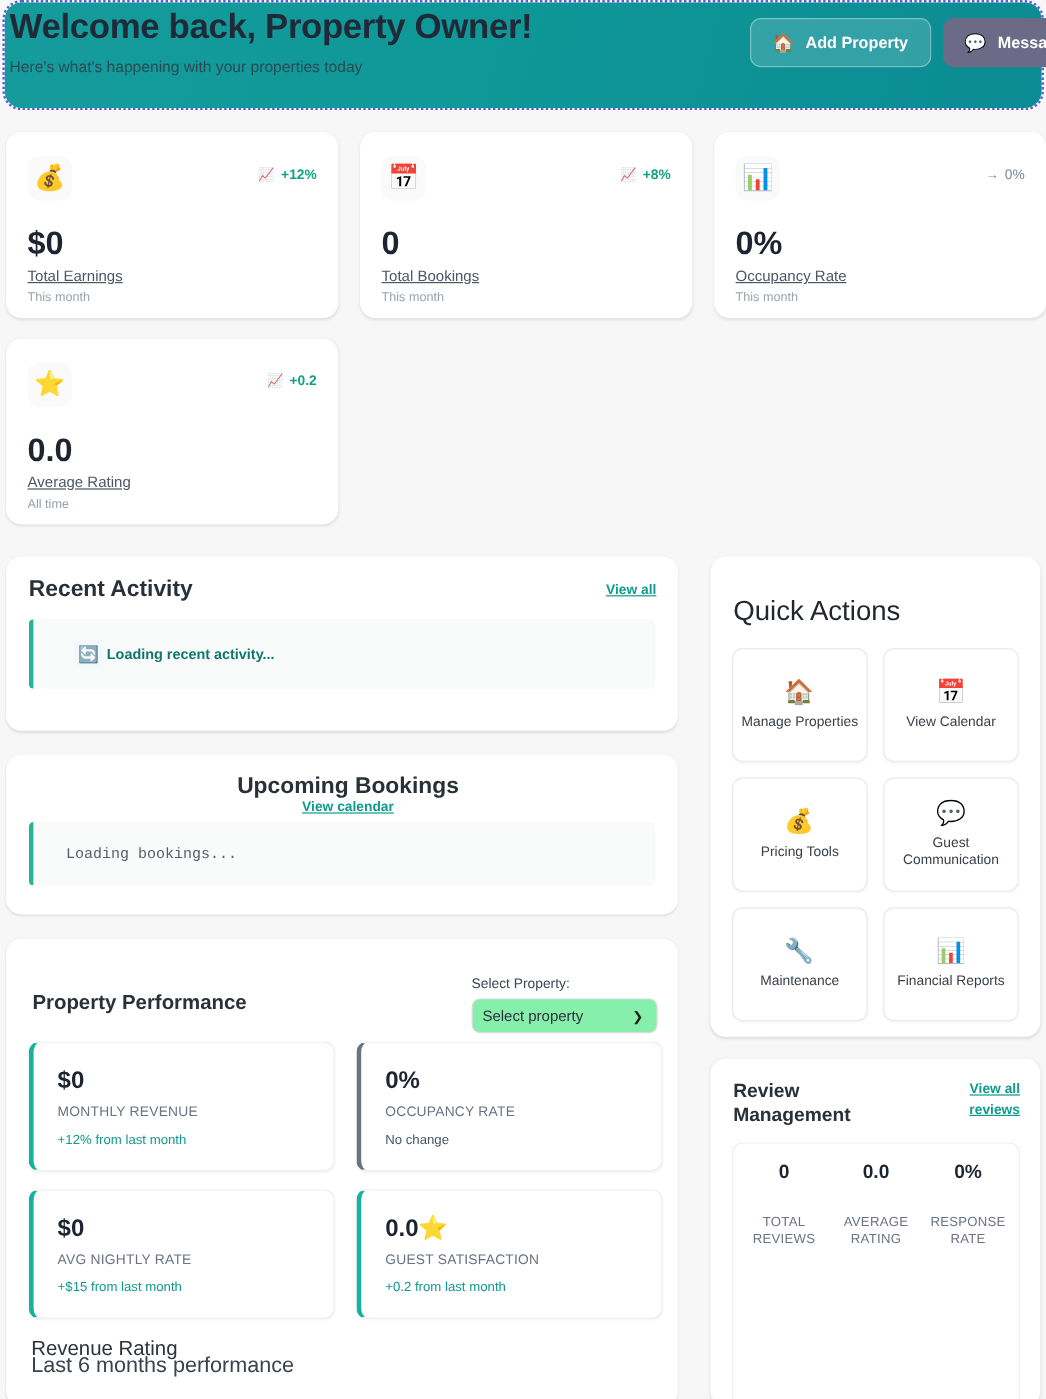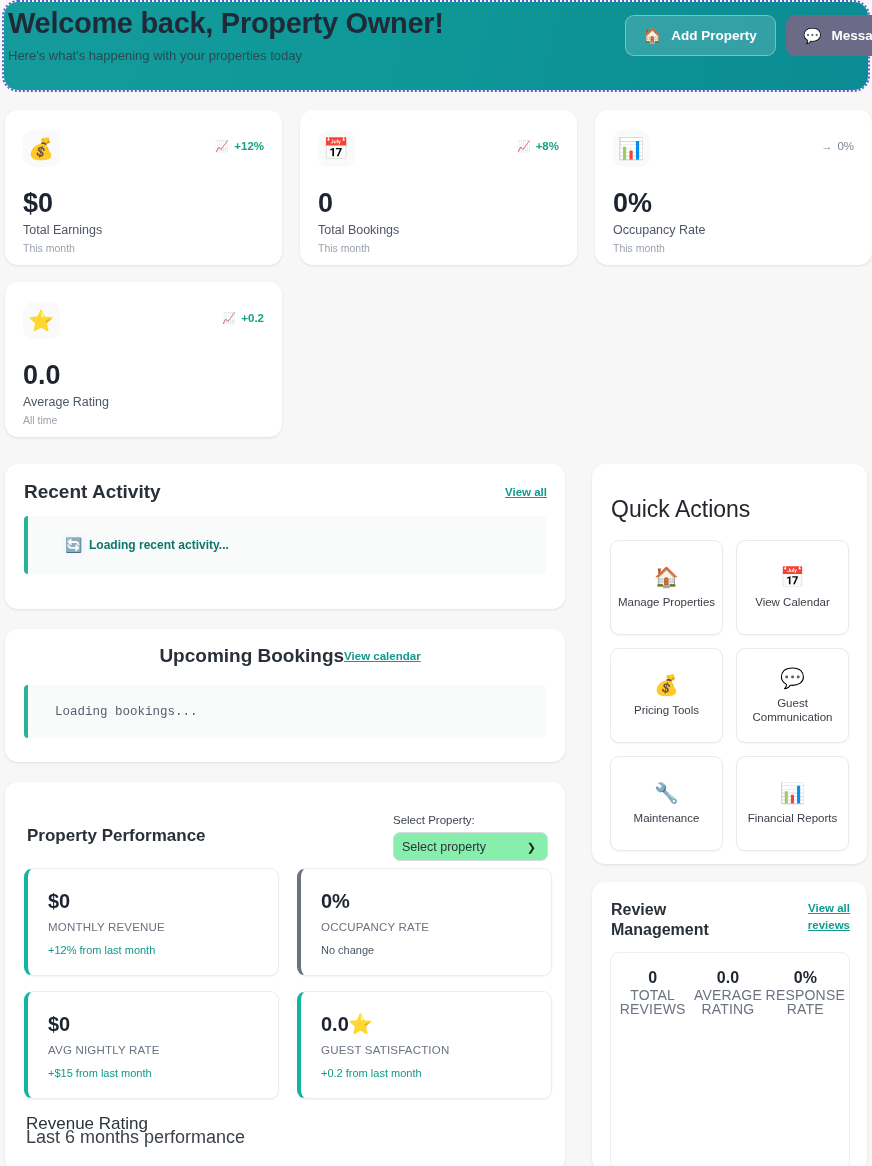--- a/index.html
+++ b/index.html
@@ -74,21 +74,21 @@
   }
   .trend-up { color: #13a383; }
   .trend-flat { color: #7b8794; font-weight: normal; }
   .trend-ico { font-size: 11px; line-height: 1; }
   .stat-value {
     position: absolute; left: 18px; top: 78px;
     font-size: 27px; font-weight: bold; color: #1d2430; line-height: 30px;
   }
   .stat-label {
     position: absolute; left: 18px; top: 113px;
-    font-size: 12.5px; color: #4d5664; font-weight: normal;
+    font-size: 12.5px; color: #4d5664; font-weight: normal; text-decoration: underline;
   }
   .stat-sub {
     position: absolute; left: 18px; top: 132px;
     font-size: 10.5px; color: #9aa2ad;
   }
 
   
   .panel {
     position: absolute;
     background: #ffffff;
@@ -116,21 +116,21 @@
   .load-ico {
     width: 24px; height: 24px; border-radius: 6px; background: #f4f7fb;
     margin-left: 34px; display: flex; align-items: center; justify-content: center;
     font-size: 14px;
   }
   .load-txt { margin-left: 3px; font-size: 12px; color: #0f766e; font-weight: bold; }
 
   
   .p-bookings { left: 5px; top: 629px; width: 560px; height: 133px; }
   .pb-head { position: absolute; left: 28px; top: 16px; right: 18px;
-             display: flex; justify-content: center; align-items: center; }
+             display: flex; justify-content: center; align-items: center; flex-direction: column; }
   .load-box2 {
     position: absolute; left: 19px; top: 56px; right: 19px; height: 53px;
     background: #f8fbfa; border-left: 4px solid #28b396;
     border-radius: 4px; display: flex; align-items: center; font-family: Liberation Mono, monospace;
   }
   .load-txt2 { margin-left: 27px; font-size: 12.5px; color: #555e6b; }
 
   
   .p-perf { left: 5px; top: 782px; width: 560px; height: 390px; }
   .pp-title { position: absolute; left: 22px; top: 44px; font-size: 17px;
@@ -191,21 +191,21 @@
   .rm-link { font-size: 11.5px; font-weight: bold; color: #0f9b8e;
              text-decoration: underline; text-align: right; line-height: 17px;
              width: 62px; cursor: pointer; }
   .rm-box {
     position: absolute; left: 18px; top: 70px; right: 17px; bottom: 0px;
     border: 1px solid #edeff2; border-radius: 9px; background: #fff;
   }
   .rm-stats { display: flex; padding: 16px 4px 0 4px; }
   .rm-stat { flex: 1; text-align: center; }
   .rm-num { font-size: 16px; font-weight: bold; color: #1d2430; }
-  .rm-cap { font-size: 14px; color: #6b7280; margin-top: 1px; line-height: 14px;
+  .rm-cap { font-size: 11px; color: #6b7280; margin-top: 25px; line-height: 14px;
             letter-spacing: 0.2px; }
   .rv-card {
     margin: 10px 8px 0 12px; border: 1px solid #eceef1; border-radius: 8px;
     background: #fafafb; padding: 10px 11px 10px 11px; height: 132px; overflow: hidden;
   }
   .rv-top { display: flex; justify-content: space-between; align-items: baseline; }
   .rv-name { font-size: 12.5px; color: #2b313a; }
   .rv-date { font-size: 9.5px; color: #8b929c; }
   .rv-stars { margin-top: 7px; font-size: 13px; letter-spacing: 1.5px; line-height: 15px; }
   .rv-text { margin-top: 7px; font-size: 11.5px; color: #383f49; line-height: 16px; }

